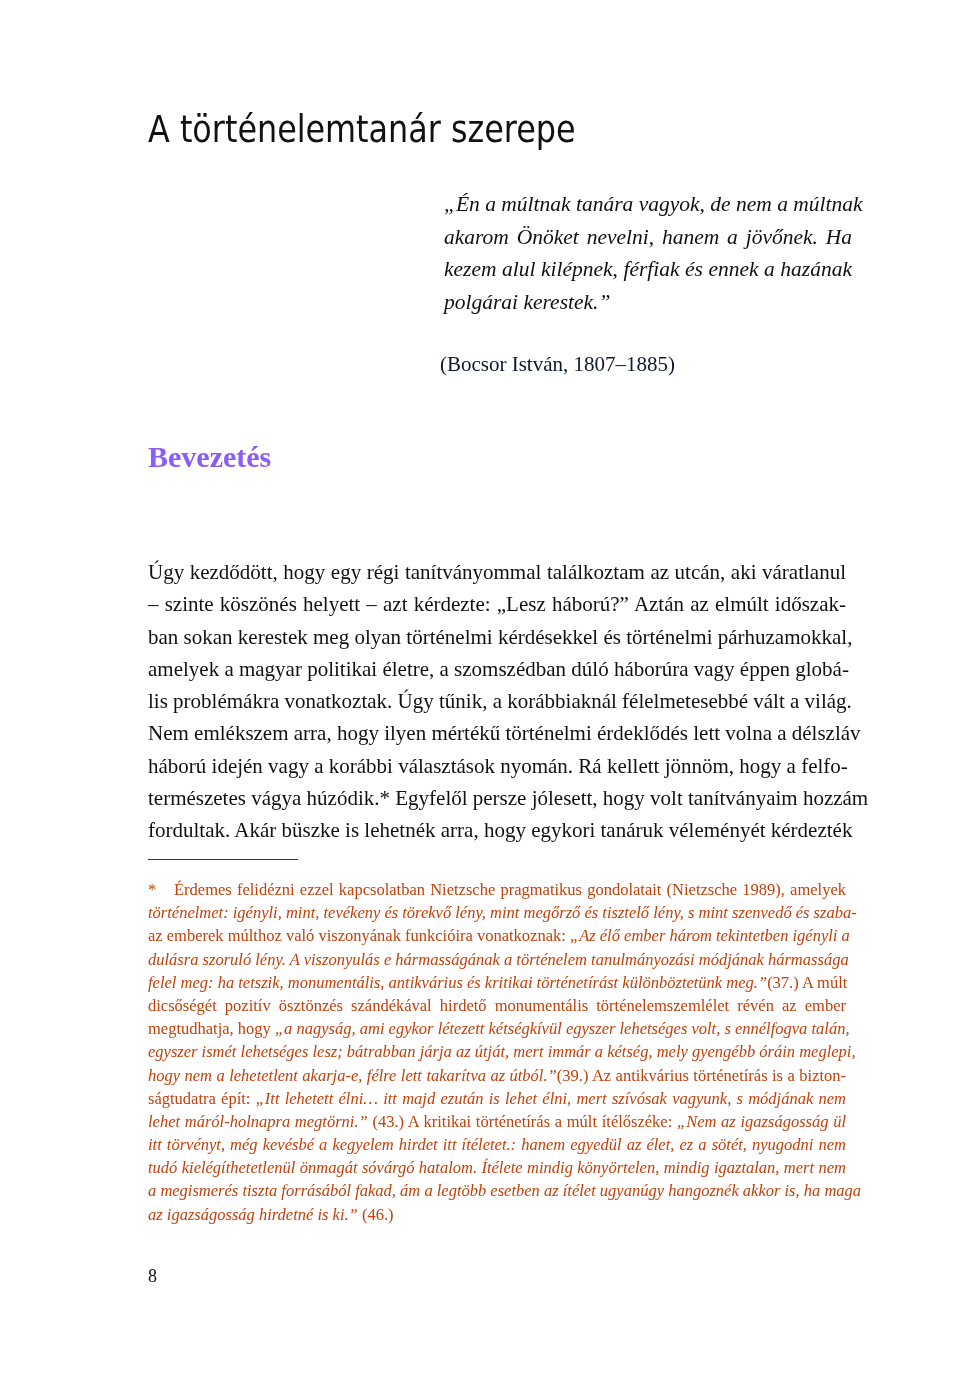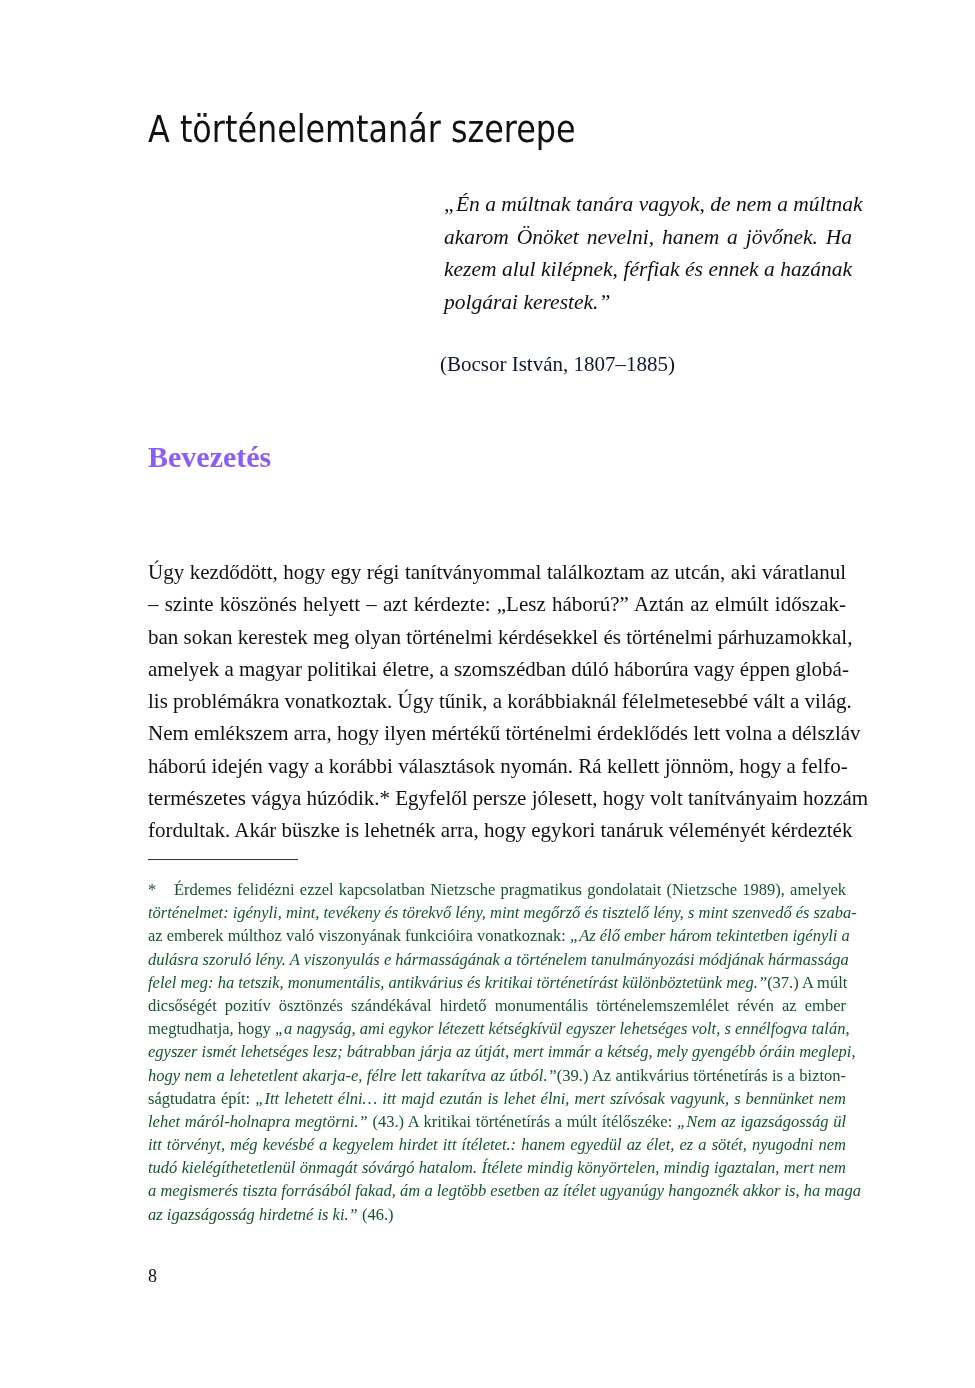--- a/index.html
+++ b/index.html
@@ -17,21 +17,21 @@
   .epigraph .ln.last { text-align-last: left; }
   .attribution { position: absolute; right: 130px; top: 352px;
     font-family: Liberation Serif, serif; font-size: 21px; color: #0f172a; white-space: nowrap; text-align: right; }
   .section-heading { position: absolute; left: 148px; top: 440px;
     font-family: "Liberation Serif", serif; font-weight: bold; font-size: 30px; color: #8b5cf6; margin: 0; }
   .body-text { position: absolute; left: 148px; top: 511px; width: 698px;
     font-family: "Liberation Serif", serif; font-size: 21px; line-height: 32.3px; color: #111; margin-top: 45px; }
   .ln-j { display: block; height: 32.3px; white-space: nowrap; text-align: justify; text-align-last: justify; }
   .footnote-rule { position: absolute; left: 148px; top: 859px; width: 150px; height: 0; border-top: 1.3px solid #333; }
   .footnote { position: absolute; left: 148px; top: 878px; width: 698px;
-    font-family: "Liberation Serif", serif; font-size: 16.5px; line-height: 23.2px; color: #14532d; }
+    font-family: "Liberation Serif", serif; font-size: 16.5px; line-height: 23.2px; color: #c2410c; }
   .footnote .ln-j { height: 23.2px; }
   .footnote .ln-j.last { text-align-last: left; }
   .footnote i { font-style: italic; }
   .fn-marker { display: inline-block; width: 26px; }
   .page-number { position: absolute; left: 148px; top: 1266px;
     font-family: "Liberation Serif", serif; font-size: 18px; color: #111; }
 </style>
 </head>
 <body>
 
@@ -65,21 +65,21 @@
   <div class="footnote" id="footnote">
       <span class="ln-j"><span class="fn-marker">*</span><span>Érdemes felidézni ezzel kapcsolatban Nietzsche pragmatikus gondolatait (Nietzsche 1989), amelyek</span></span>
       <span class="ln-j"><i>történelmet: igényli, mint, tevékeny és törekvő lény, mint megőrző és tisztelő lény, s mint szenvedő és szaba-</i></span>
       <span class="ln-j"><span>az emberek múlthoz való viszonyának funkcióira vonatkoznak: </span><i>„Az élő ember három tekintetben igényli a</i></span>
       <span class="ln-j"><i>dulásra szoruló lény. A viszonyulás e hármasságának a történelem tanulmányozási módjának hármassága</i></span>
       <span class="ln-j"><i>felel meg: ha tetszik, monumentális, antikvárius és kritikai történetírást különböztetünk meg.”</i><span>(37.) A múlt</span></span>
       <span class="ln-j"><span>dicsőségét pozitív ösztönzés szándékával hirdető monumentális történelemszemlélet révén az ember</span></span>
       <span class="ln-j"><span>megtudhatja, hogy </span><i>„a nagyság, ami egykor létezett kétségkívül egyszer lehetséges volt, s ennélfogva talán,</i></span>
       <span class="ln-j"><i>egyszer ismét lehetséges lesz; bátrabban járja az útját, mert immár a kétség, mely gyengébb óráin meglepi,</i></span>
       <span class="ln-j"><i>hogy nem a lehetetlent akarja-e, félre lett takarítva az útból.”</i><span>(39.) Az antikvárius történetírás is a bizton-</span></span>
-      <span class="ln-j"><span>ságtudatra épít: </span><i>„Itt lehetett élni… itt majd ezután is lehet élni, mert szívósak vagyunk, s bennünket nem</i></span>
+      <span class="ln-j"><span>ságtudatra épít: </span><i>„Itt lehetett élni… itt majd ezután is lehet élni, mert szívósak vagyunk, s módjának nem</i></span>
       <span class="ln-j"><i>lehet máról-holnapra megtörni.”</i><span> (43.) A kritikai történetírás a múlt ítélőszéke: </span><i>„Nem az igazságosság ül</i></span>
       <span class="ln-j"><i>itt törvényt, még kevésbé a kegyelem hirdet itt ítéletet.: hanem egyedül az élet, ez a sötét, nyugodni nem</i></span>
       <span class="ln-j"><i>tudó kielégíthetetlenül önmagát sóvárgó hatalom. Ítélete mindig könyörtelen, mindig igaztalan, mert nem</i></span>
       <span class="ln-j"><i>a megismerés tiszta forrásából fakad, ám a legtöbb esetben az ítélet ugyanúgy hangoznék akkor is, ha maga</i></span>
       <span class="ln-j last"><i>az igazságosság hirdetné is ki.”</i><span> (46.)</span></span>
     </div>
 
   <div class="page-number">8</div>
 </div>
 

